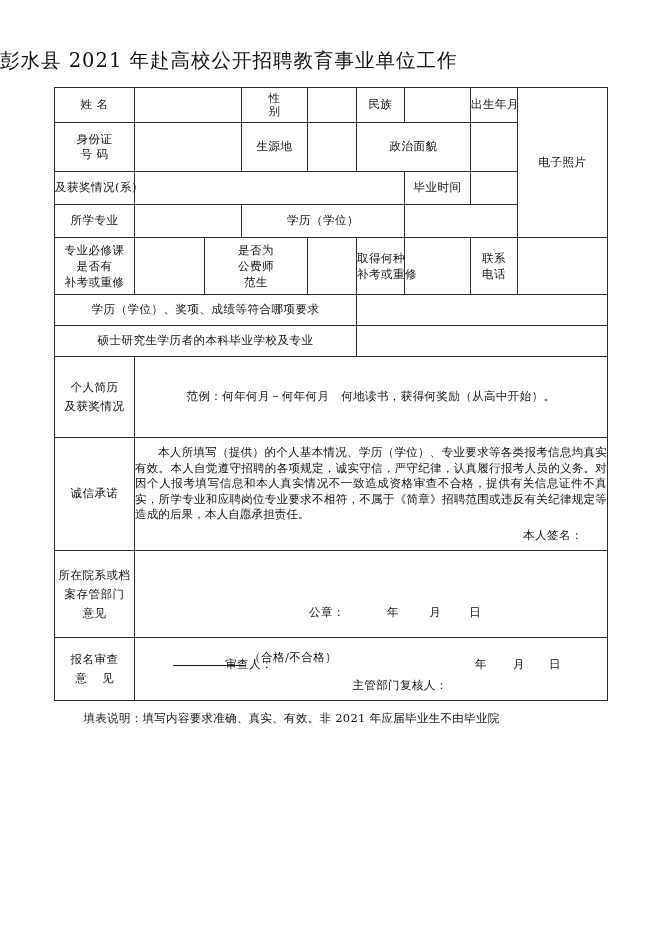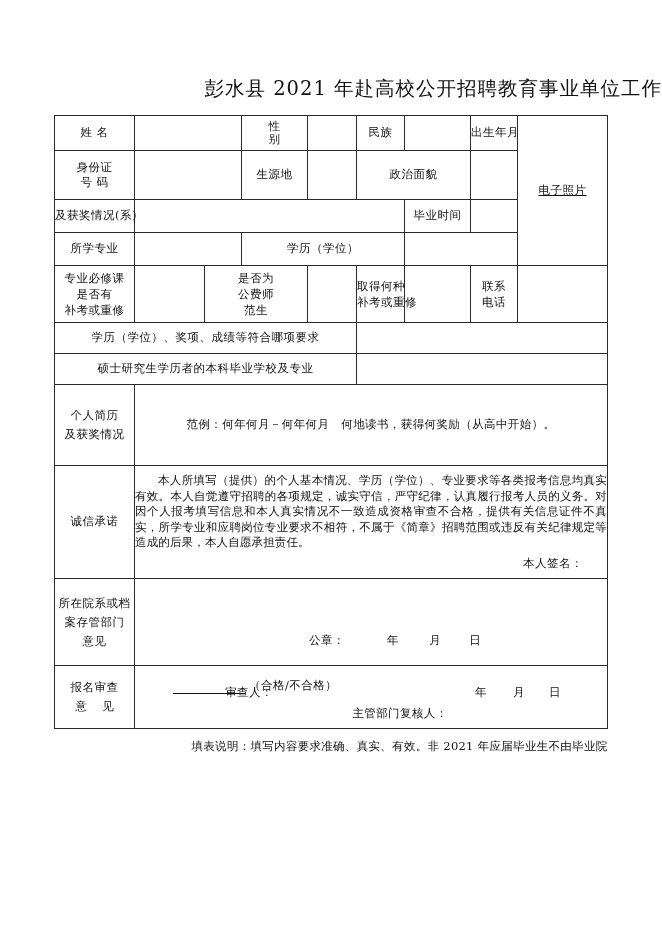--- a/index.html
+++ b/index.html
@@ -19,22 +19,22 @@
     position: relative;
     width: 662px;
     height: 936px;
     box-sizing: border-box;
     padding: 0;
     overflow: hidden;
   }
 
   
   .title-block {
-    padding-top: 72px;
-    text-align: right;
+    padding-top: 44px;
+    text-align: left;
   }
   .title-line {
     font-size: 19.5px;
     letter-spacing: 1.0px;
     line-height: 34px;
     font-family: "DejaVu Serif", "Liberation Serif", serif;
     color: #111;
     white-space: nowrap;
   }
 
@@ -76,21 +76,20 @@
   td.lbl { white-space: nowrap; }
   .spaced-2 { letter-spacing: 6px; padding-left: 6px; }
 
   .cell-pad { padding: 3px 2px; }
 
   
   td.photo {
     text-align: center;
     vertical-align: middle;
     letter-spacing: 1px;
-    text-decoration: underline;
   }
 
   
   td.longlabel {
     text-align: center;
     padding: 6px 4px;
     white-space: nowrap;
   }
 
   
@@ -179,21 +178,20 @@
   
   .footnote {
     width: 553px;
     margin: 7px auto 0 auto;
     font-size: 11.5px;
     line-height: 20px;
     letter-spacing: .3px;
     color: #111;
     padding-left: 29px;
     box-sizing: border-box;
-    text-align: right;
   }
   .footnote .fn-l1 { text-indent: 0; }
   .footnote .fn-l2 { text-indent: 0; }
 </style>
 </head>
 <body>
 
 <div class="page">
 
   <div class="title-block">

